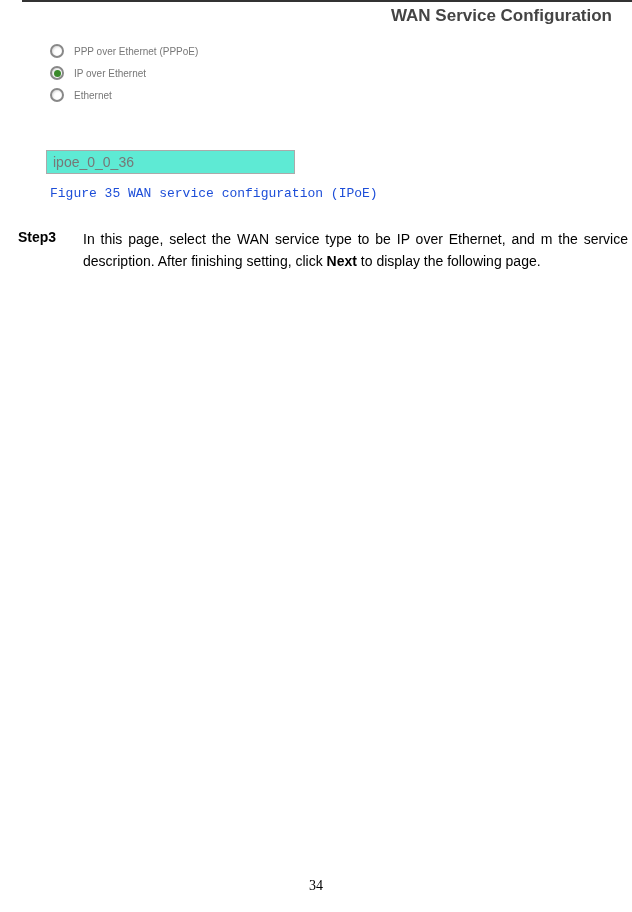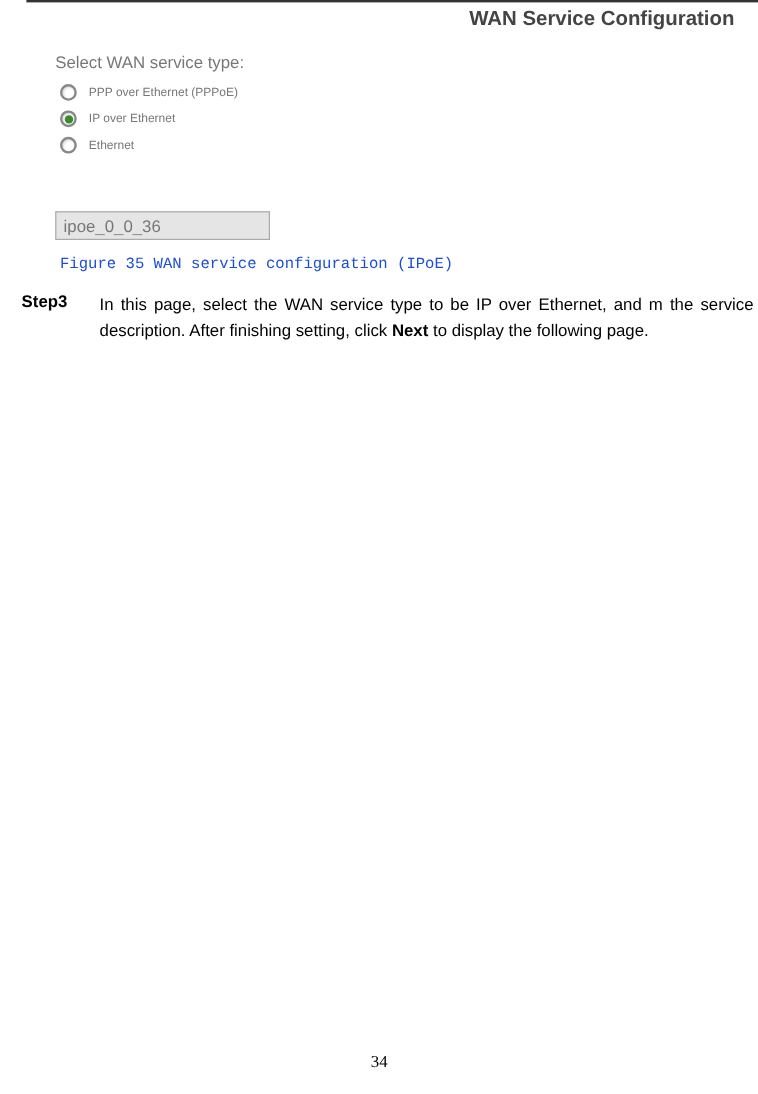--- a/index.html
+++ b/index.html
@@ -72,23 +72,23 @@
     }
     .desc-label {
       font-size: 14px;
       color: #777;
       margin-right: 8px;
     }
     .desc-input {
       font-size: 14px;
       color: #777;
       border: 1px solid #aaa;
-      background: #e5e5e5;
+      background: #5eead4;
       padding: 3px 6px;
-      width: 179px;
+      width: 249px;
       height: 24px;
       font-family: Verdana, Arial, sans-serif;
     }
     .button-row {
       display: flex;
       justify-content: flex-end;
       gap: 6px;
       margin-top: 60px;
       padding-right: 2px;
     }
@@ -106,21 +106,21 @@
       font-size: 13px;
       color: #1d4ed8;
       text-align: left;
       margin-top: 12px;
       margin-left: 50px;
       width: 380px;
       font-family: Liberation Mono, monospace;
     }
     .step-section {
       display: flex;
-      margin-top: 16px;
+      margin-top: 28px;
       margin-left: 18px;
       width: 610px;
     }
     .step-label {
       font-size: 14px;
       font-weight: bold;
       font-family: Arial, sans-serif;
       color: #000;
       width: 65px;
       flex-shrink: 0;
@@ -144,21 +144,20 @@
       text-align: center;
       font-size: 14px;
       font-family: "Times New Roman", serif;
     }
   </style>
 </head>
 <body>
 
 <div class="config-panel">
   <div class="panel-title">WAN Service Configuration</div>
-  <div class="field-label">Select WAN service type:</div>
 
   <div class="radio-row">
     <span class="radio-circle"></span>
     <span class="radio-label">PPP over Ethernet (PPPoE)</span>
   </div>
 
   <div class="radio-row">
     <span class="radio-circle checked"></span>
     <span class="radio-label">IP over Ethernet</span>
   </div>

